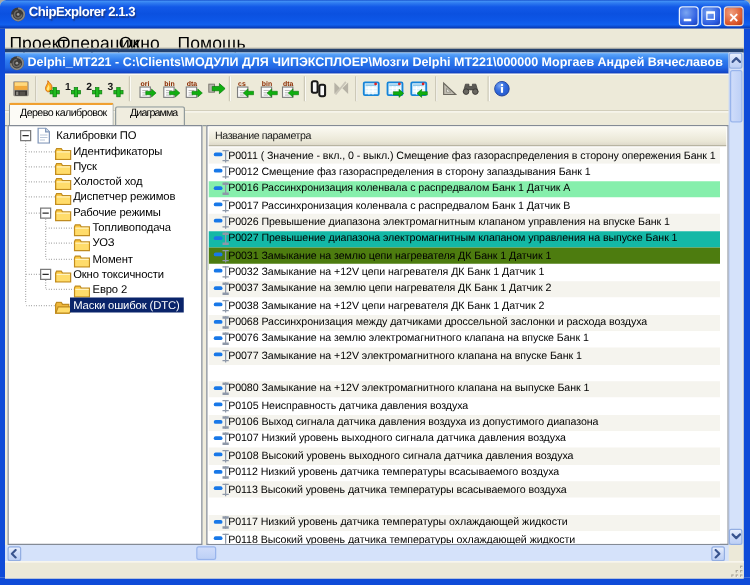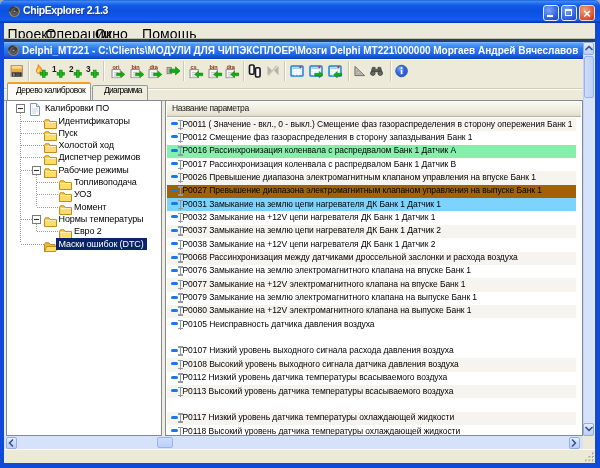--- a/index.html
+++ b/index.html
@@ -273,21 +273,21 @@
 <div class="ttxt" style="left:74px;top:200.6px;">Момент</div>
 <div class="dot-h" style="left:21px;top:218.9px;width:11px"></div>
 <div style="position:absolute;left:32px;top:214.9px;width:9px;height:9px;background:#fff;border:1px solid #7a7a7a;box-sizing:border-box;">
     <div style="position:absolute;left:1px;top:3px;width:5px;height:1px;background:#2b2b2b"></div>
   </div>
 <div style="position:absolute;left:44px;top:213.9px;"><svg width="14" height="11" viewBox="0 0 14 11">
 <path d="M0.5 2.5 L0.5 9.5 L12.5 9.5 L12.5 2.5 L6 2.5 L5 0.8 L1.3 0.8 Z" fill="#fdc840" stroke="#c08c20" stroke-width="1"></path>
 <path d="M1.3 3.4 L12 3.4 L12 9 L1.3 9 Z" fill="#ffdc6b"></path>
 <path d="M1.3 3.4 L12 3.4" stroke="#fff3c0" stroke-width="1"></path>
 </svg></div>
-<div class="ttxt" style="left:58.5px;top:212.9px;">Нормы температуры</div>
+<div class="ttxt" style="left:58.5px;top:212.9px;">Окно токсичности</div>
 <div class="dot-h" style="left:37px;top:231.2px;width:22px"></div>
 <div style="position:absolute;left:59px;top:226.2px;"><svg width="14" height="11" viewBox="0 0 14 11">
 <path d="M0.5 2.5 L0.5 9.5 L12.5 9.5 L12.5 2.5 L6 2.5 L5 0.8 L1.3 0.8 Z" fill="#fdc840" stroke="#c08c20" stroke-width="1"></path>
 <path d="M1.3 3.4 L12 3.4 L12 9 L1.3 9 Z" fill="#ffdc6b"></path>
 <path d="M1.3 3.4 L12 3.4" stroke="#fff3c0" stroke-width="1"></path>
 </svg></div>
 <div class="ttxt" style="left:74px;top:225.2px;">Евро 2</div>
 <div class="dot-h" style="left:21px;top:243.5px;width:23px"></div>
 <div style="position:absolute;left:44px;top:238.5px;"><svg width="15" height="11" viewBox="0 0 15 11">
 <path d="M0.5 2.5 L0.5 9.5 L11 9.5 L11 2.5 L6 2.5 L5 0.8 L1.3 0.8 Z" fill="#efb73a" stroke="#c08c20" stroke-width="1"></path>
@@ -327,28 +327,28 @@
       </span>
       <span class="ltx">P0017 Рассинхронизация коленвала с распредвалом Банк 1 Датчик В</span>
     </div>
 <div class="lrow" style="top:70.40px;height:13.35px;background:#f5f4ee">
       <span class="dash"></span>
       <span class="ibeam">
         <i></i>
       </span>
       <span class="ltx">P0026 Превышение диапазона электромагнитным клапаном  управления на впуске Банк 1</span>
     </div>
-<div class="lrow" style="top:83.75px;height:13.35px;background:#a16207">
+<div class="lrow" style="top:83.75px;height:13.35px;background:#14b8a6">
       <span class="dash"></span>
       <span class="ibeam">
         <i></i>
       </span>
       <span class="ltx">P0027 Превышение диапазона электромагнитным клапаном  управления на выпуске Банк 1</span>
     </div>
-<div class="lrow" style="top:97.10px;height:18px;background:#7dd3fc">
+<div class="lrow" style="top:97.10px;height:18px;background:#4d7c0f">
       <span class="dash"></span>
       <span class="ibeam">
         <i></i>
       </span>
       <span class="ltx">P0031 Замыкание на землю цепи нагревателя ДК Банк 1 Датчик 1</span>
     </div>
 <div class="lrow" style="top:110.45px;height:13.35px;background:#ffffff">
       <span class="dash"></span>
       <span class="ibeam">
         <i></i>
@@ -383,47 +383,47 @@
       </span>
       <span class="ltx">P0076 Замыкание на землю электромагнитного клапана на впуске Банк 1</span>
     </div>
 <div class="lrow" style="top:177.20px;height:13.35px;background:#f5f4ee">
       <span class="dash"></span>
       <span class="ibeam">
         <i></i>
       </span>
       <span class="ltx">P0077 Замыкание на +12V электромагнитного клапана на впуске Банк 1</span>
     </div>
-<div class="lrow" style="top:190.55px;height:13.35px;background:#ffffff">
-      <span class="dash"></span>
-      <span class="ibeam">
-        <i></i>
-      </span>
-      <span class="ltx">P0079 Замыкание на землю электромагнитного клапана на выпуске Банк 1</span>
-    </div>
 <div class="lrow" style="top:203.90px;height:13.35px;background:#f5f4ee">
       <span class="dash"></span>
       <span class="ibeam">
         <i></i>
       </span>
       <span class="ltx">P0080 Замыкание на +12V электромагнитного клапана на выпуске Банк 1</span>
     </div>
 <div class="lrow" style="top:217.25px;height:13.35px;background:#ffffff">
       <span class="dash"></span>
       <span class="ibeam">
         <i></i>
       </span>
       <span class="ltx">P0105 Неисправность датчика давления воздуха</span>
     </div>
+<div class="lrow" style="top:230.60px;height:13.35px;background:#f5f4ee">
+      <span class="dash"></span>
+      <span class="ibeam">
+        <i></i>
+      </span>
+      <span class="ltx">P0106 Выход сигнала датчика давления воздуха из допустимого диапазона</span>
+    </div>
 <div class="lrow" style="top:243.95px;height:13.35px;background:#ffffff">
       <span class="dash"></span>
       <span class="ibeam">
         <i></i>
       </span>
-      <span class="ltx">P0107 Низкий уровень выходного сигнала расхода давления воздуха</span>
+      <span class="ltx">P0107 Низкий уровень выходного сигнала датчика давления воздуха</span>
     </div>
 <div class="lrow" style="top:257.30px;height:13.35px;background:#f5f4ee">
       <span class="dash"></span>
       <span class="ibeam">
         <i></i>
       </span>
       <span class="ltx">P0108 Высокий уровень выходного сигнала датчика давления воздуха</span>
     </div>
 <div class="lrow" style="top:270.65px;height:13.35px;background:#ffffff">
       <span class="dash"></span>

